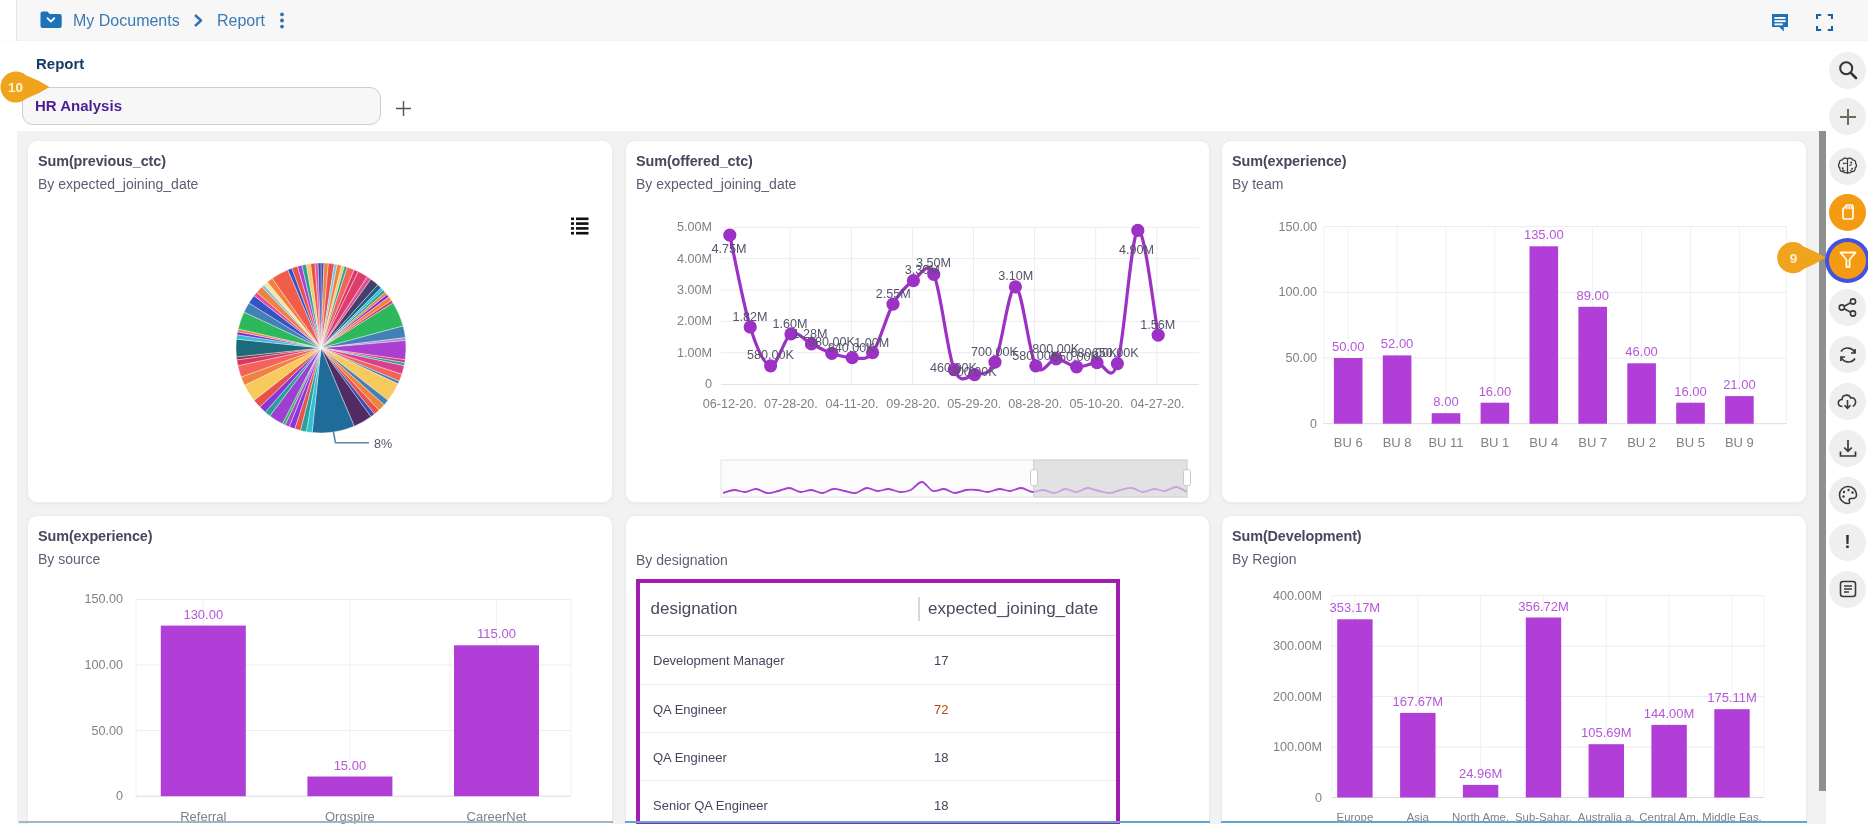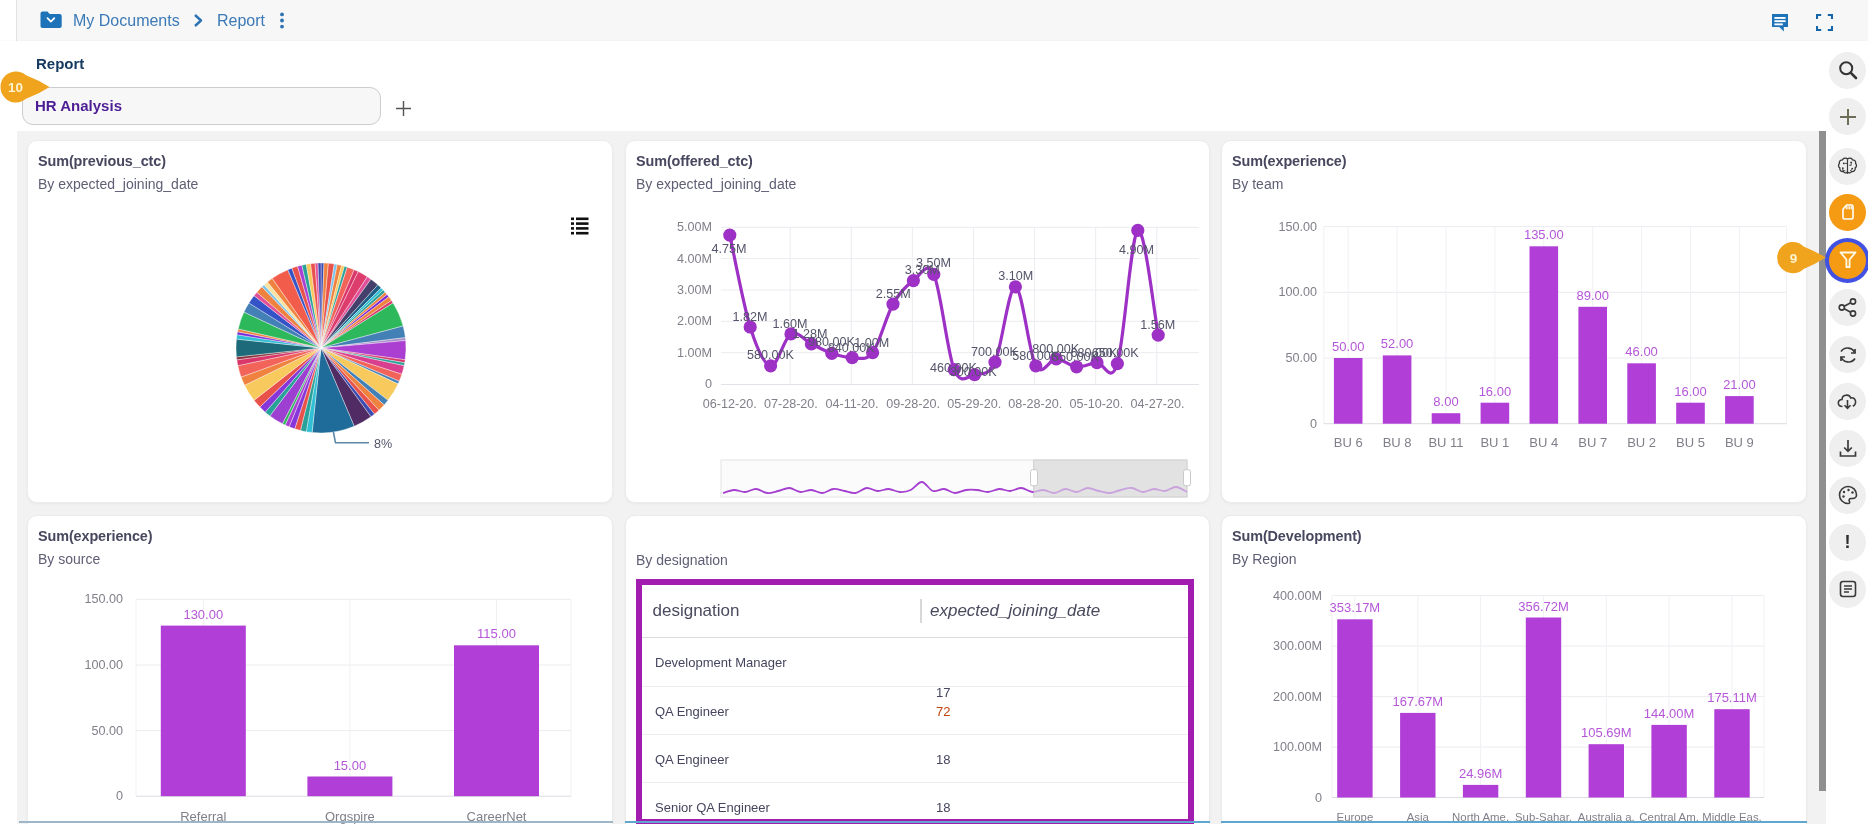--- a/index.html
+++ b/index.html
@@ -332,31 +332,31 @@
       <text x="468.5" y="304.5" text-anchor="middle" class="ax" style="font-size:13px">CareerNet</text>
       <text x="95" y="284.2" text-anchor="end" class="ax">0</text>
       <text x="95" y="218.6" text-anchor="end" class="ax">50.00</text>
       <text x="95" y="153.0" text-anchor="end" class="ax">100.00</text>
       <text x="95" y="87.4" text-anchor="end" class="ax">150.00</text>
     </svg>
 </div>
 
 <div class="card" style="left:625px;top:515px;width:585px;height:363px;">
   <div class="cs" style="top:36px">By designation</div>
-  <div class="abs" style="left:9.5px;top:62.8px;width:558px;height:246px;border:6px solid #a21caf;overflow:hidden;">
+  <div class="abs" style="left:9.5px;top:62.8px;width:484px;height:246px;border:4px solid #a21caf;overflow:hidden;">
     <div class="abs" style="left:0;top:0;width:558px;height:53px;border-bottom:1px solid #dcdcdc;">
       <span class="abs" style="left:11px;top:16px;font-size:17px;color:#4a4a5e;">designation</span>
-      <span class="abs" style="left:288.5px;top:16px;font-size:17px;color:#4a4a5e;font-style:italic;">expected_joining_date</span>
+      <span class="abs" style="left:288.5px;top:16px;font-size:17px;color:#4a4a5e;">expected_joining_date</span>
       <span class="abs" style="left:278.5px;top:14px;width:2px;height:24px;background:#d8d8d8;"></span>
       <span class="abs" style="left:555.5px;top:14px;width:2px;height:24px;background:#d8d8d8;"></span>
     </div>
     <div class="abs" style="left:0;top:53px;width:558px;">
       <div style="height:49px;border-bottom:1px solid #ededed;position:relative;">
           <span class="abs" style="left:13.5px;top:17px;font-size:13px;color:#45455f;">Development Manager</span>
-          <span class="abs" style="left:294.5px;top:17px;font-size:13px;color:#45455f;margin-top:30px;">17</span>
+          <span class="abs" style="left:294.5px;top:17px;font-size:13px;color:#45455f;">17</span>
         </div>
       <div style="height:48px;border-bottom:1px solid #ededed;position:relative;">
           <span class="abs" style="left:13.5px;top:17px;font-size:13px;color:#45455f;">QA Engineer</span>
           <span class="abs" style="left:294.5px;top:17px;font-size:13px;color:#c2410c;">72</span>
         </div>
       <div style="height:48px;border-bottom:1px solid #ededed;position:relative;">
           <span class="abs" style="left:13.5px;top:17px;font-size:13px;color:#45455f;">QA Engineer</span>
           <span class="abs" style="left:294.5px;top:17px;font-size:13px;color:#45455f;">18</span>
         </div>
       <div style="height:48px;border-bottom:1px solid #ededed;position:relative;">

